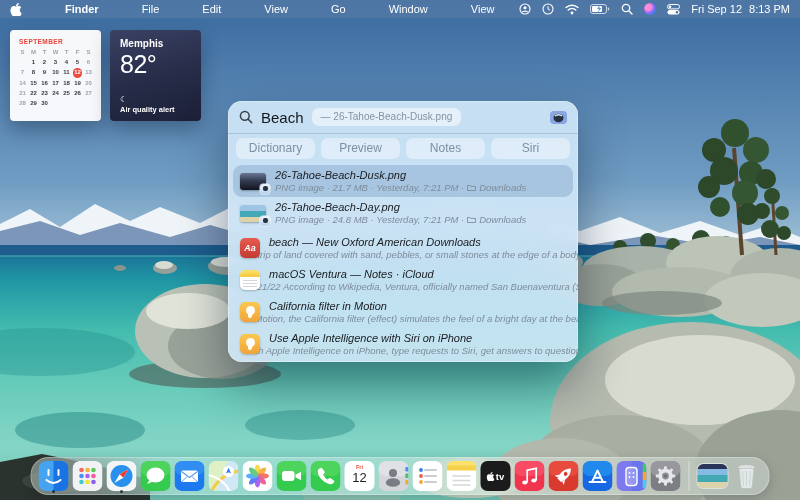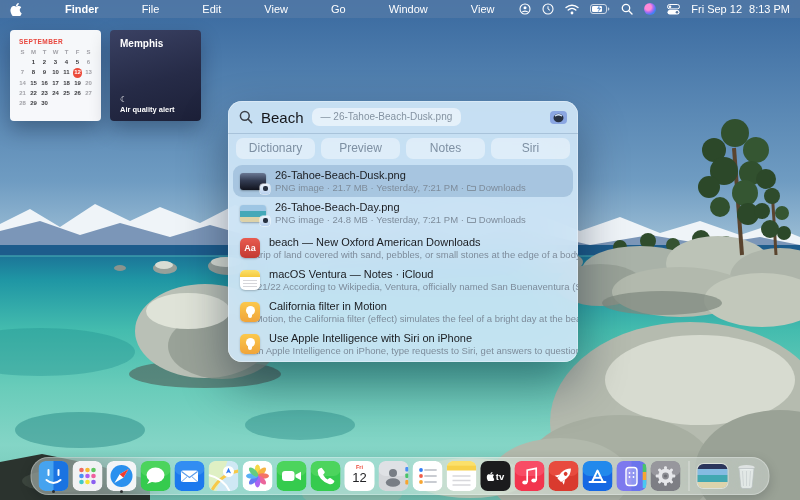--- a/index.html
+++ b/index.html
@@ -45,21 +45,21 @@
     overflow:hidden; z-index:30; }
   .srow { height:33px; display:flex; align-items:center; gap:8px; padding:0 11px;
     border-bottom:1px solid rgba(100,130,160,.3); }
   .query { font-size:15px; color:#15171b; }
   .ghostpill { background:rgba(255,255,255,.55); border-radius:7px; padding:3px 9px 4px;
     font-size:10px; color:#8593a2; white-space:nowrap; }
   .camwrap { margin-left:auto; }
   .chips { display:flex; gap:6px; padding:4px 8px 5px; }
   .chip { flex:1; background:rgba(255,255,255,.42); border-radius:7px; font-size:12px; color:#7e90a3;
     text-align:center; padding:3px 0 4px; }
-  .results { padding-top:1px; }
+  .results { padding-top:1px;font-style:italic; }
   .row { height:32px; display:flex; align-items:center; gap:9px; padding:0 12px; }
   .row.sel { background:rgba(143,177,208,.58); border-radius:9px; margin:0 5px; padding:0 7px; }
   .row .txt { min-width:0; }
   .row .t { font-size:11px; color:#1a1c20; font-weight:500; line-height:13px; white-space:nowrap; }
   .row .s { font-size:9.5px; color:#7e8c9b; line-height:11px; white-space:nowrap; display:flex; align-items:center; gap:3px;justify-content:center; }
   .gap2 { margin-top:3px; }
   .thumb { width:26px; height:17px; border-radius:3px; position:relative; flex:none;
     box-shadow:0 1px 2px rgba(0,0,0,.3); }
   .thumb.dusk { background:linear-gradient(180deg,#6a7894 0%,#333c52 45%,#12141e 100%); }
   .thumb.day { background:linear-gradient(180deg,#9ec6e4 0%,#9ec6e4 38%,#45a8b8 38%,#45a8b8 72%,#ddd2a8 72%); }
@@ -302,20 +302,21 @@
       <span>30</span>
       <span></span>
       <span></span>
       <span></span>
       <span></span>
   </div>
 </div>
 
 <div class="widget" id="wx">
   <div class="city">Memphis</div>
+  <div class="temp">82°</div>
   <div class="foot">
     <div class="moon">☾</div>
     <div class="alert">Air quality alert</div>
   </div>
 </div>
 
 <div class="spot">
   <div class="srow">
     <span>
       <svg width="14" height="14" viewBox="0 0 14 14">

